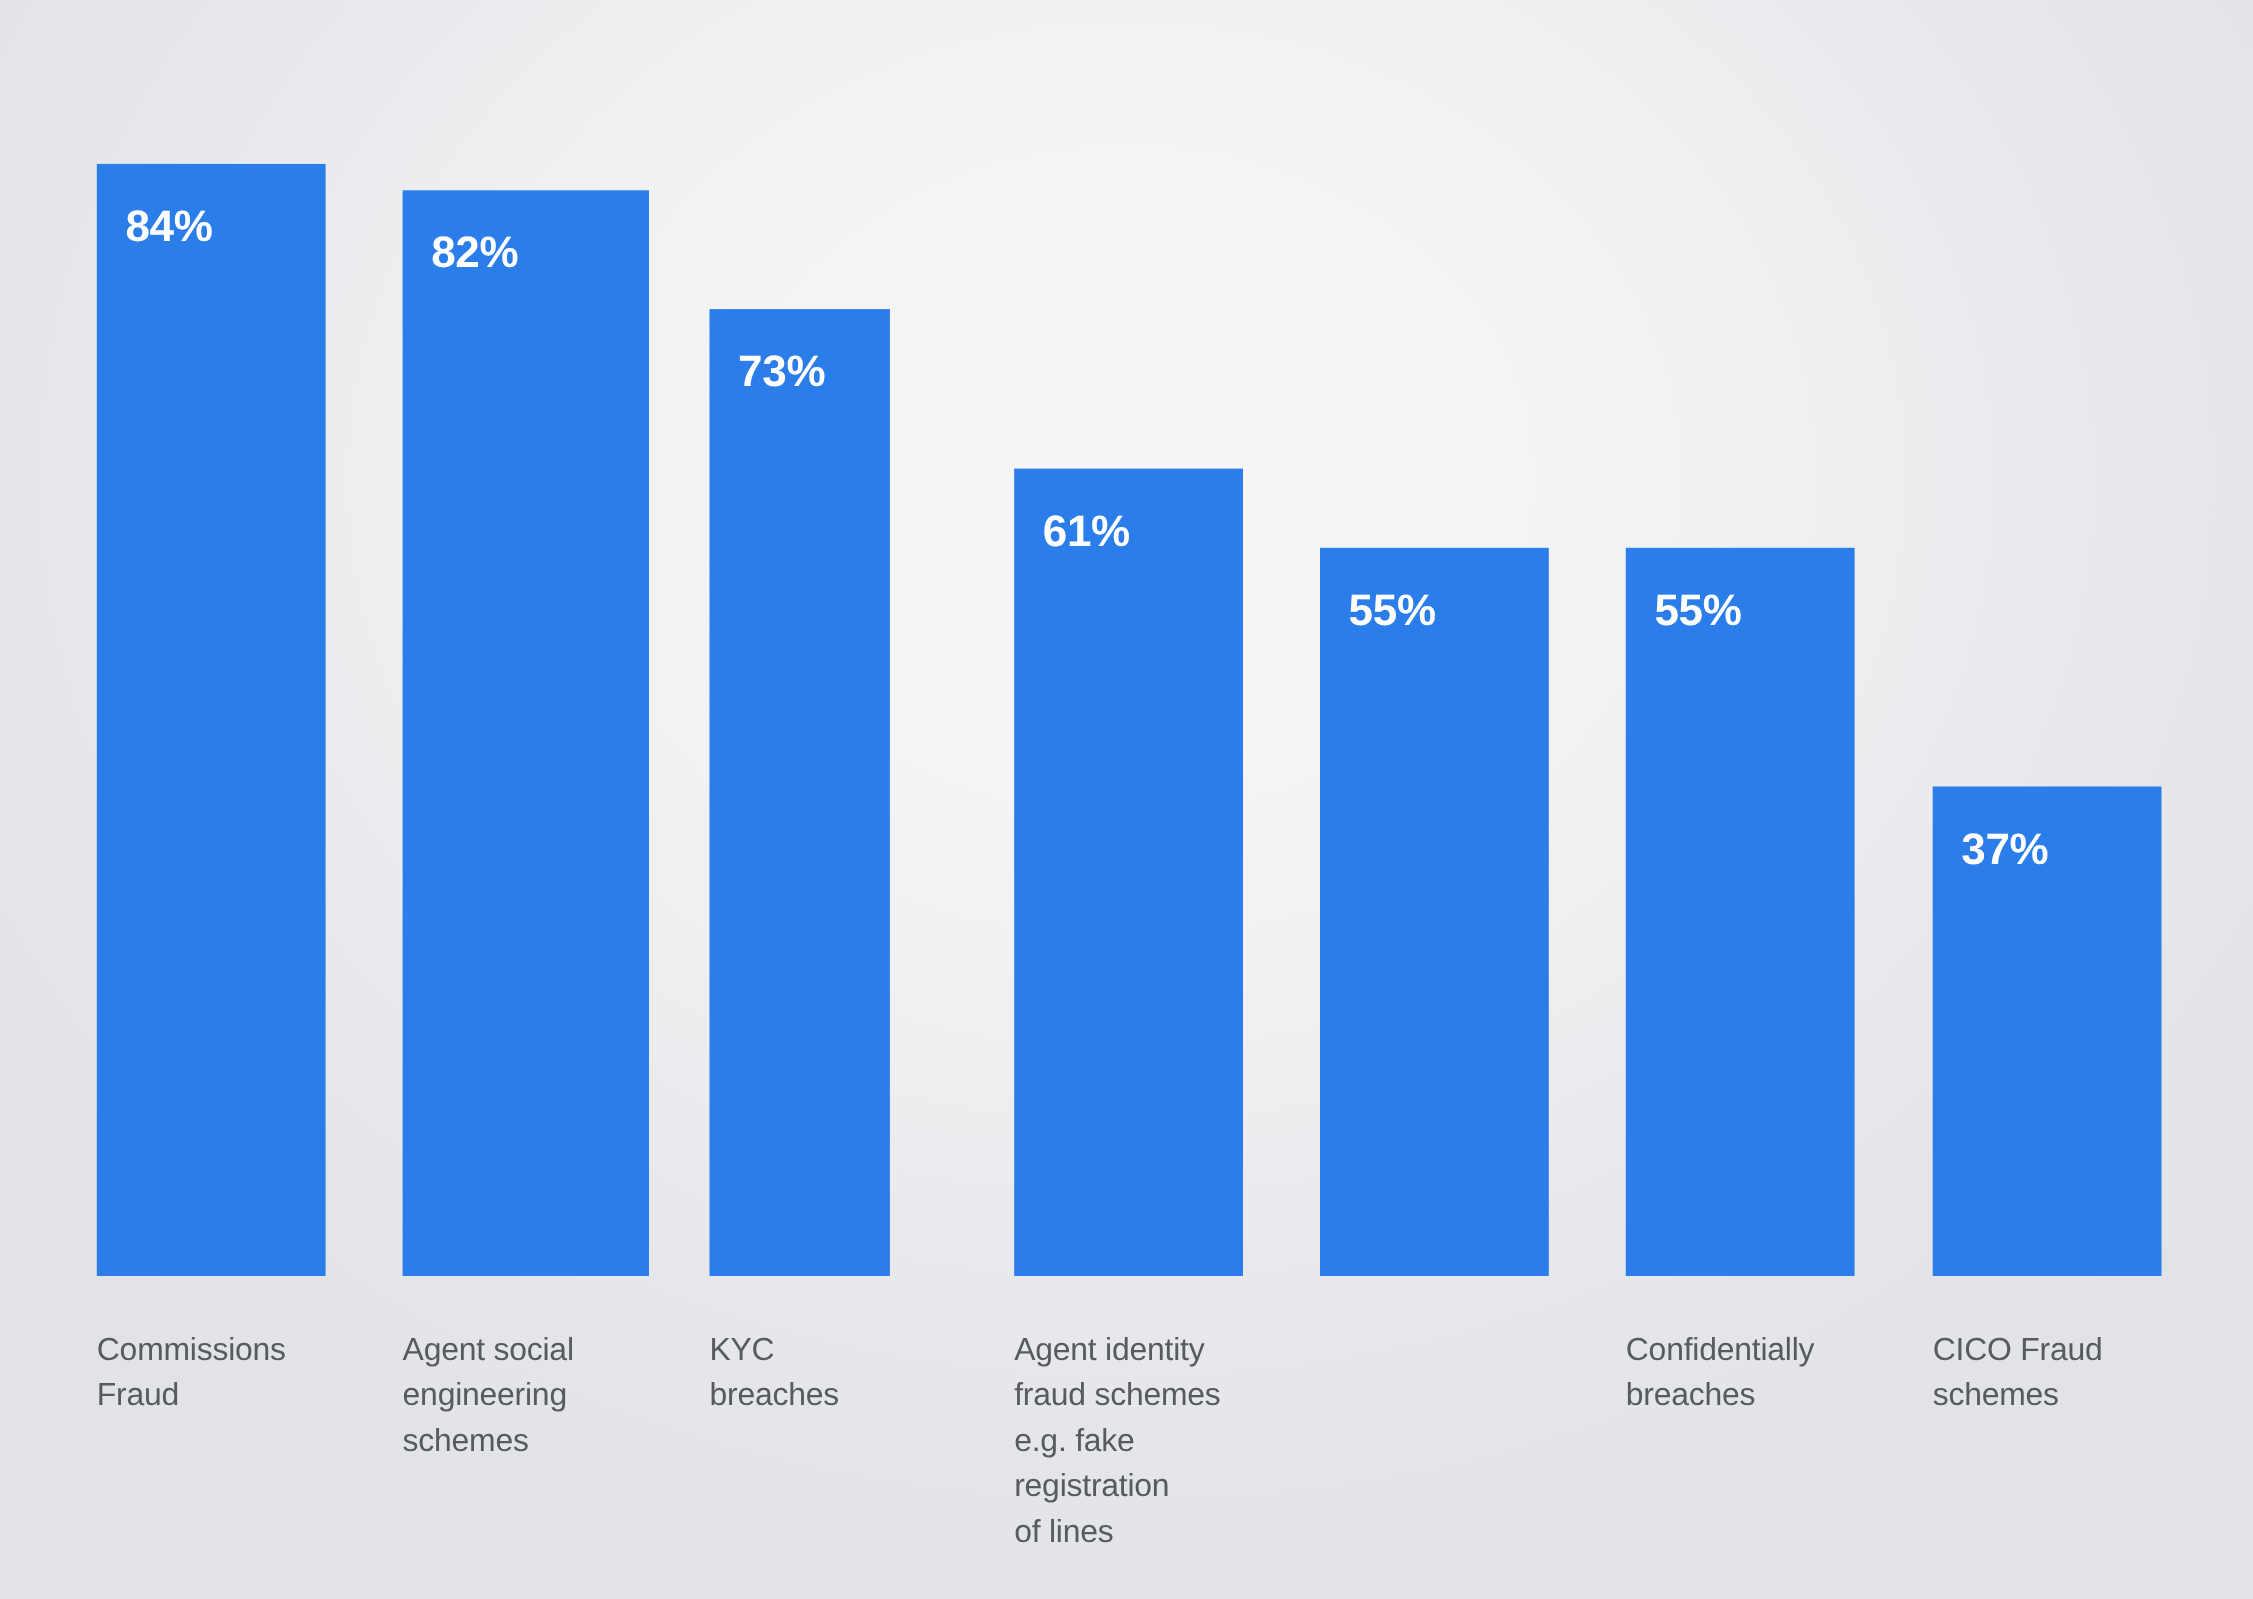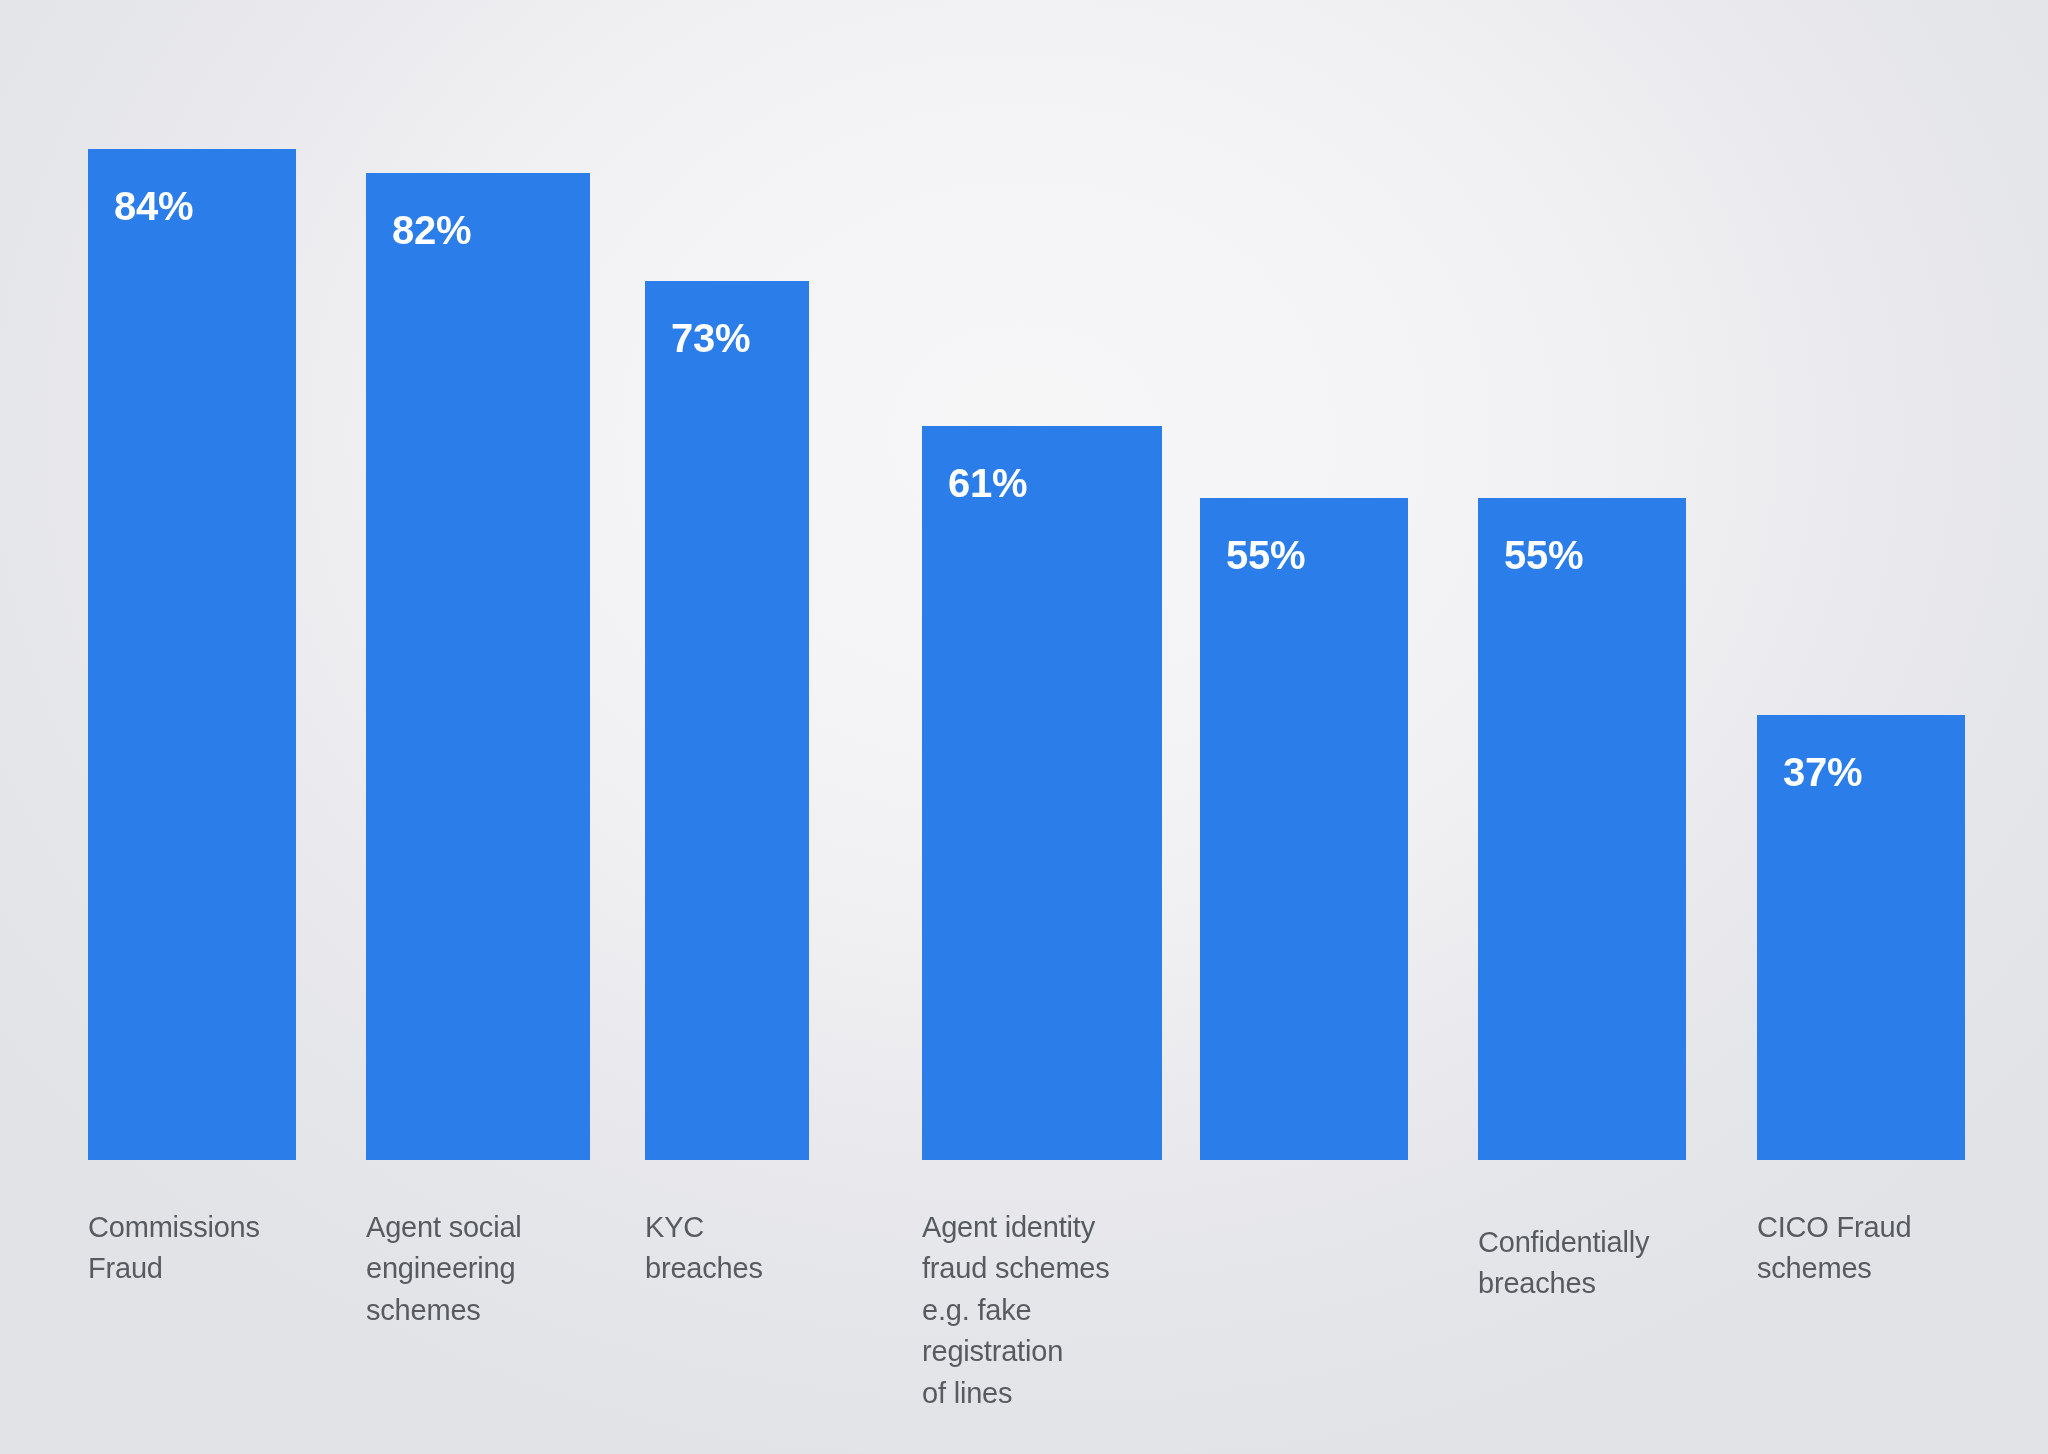--- a/index.html
+++ b/index.html
@@ -95,39 +95,39 @@
 schemes</div>
     </div>
 
     <div class="bar-group" style="left:645px; width:164px;">
       <div class="bar" style="top: 281px; height: 879px; background: rgb(43, 125, 233);"></div>
       <div class="bar-value" style="top: 318px; color: rgb(255, 255, 255);">73%</div>
       <div class="bar-label" style="color: rgb(87, 91, 95);">KYC
 breaches</div>
     </div>
 
-    <div class="bar-group" style="left:922px; width:240px;">
+    <div class="bar-group" style="left:922px; width:208px;">
       <div class="bar" style="top: 426px; height: 734px; background: rgb(43, 125, 233);"></div>
       <div class="bar-value" style="top: 463px; color: rgb(255, 255, 255);">61%</div>
       <div class="bar-label" style="color: rgb(87, 91, 95);">Agent identity
 fraud schemes
 e.g. fake
 registration
 of lines</div>
     </div>
 
     <div class="bar-group" style="left:1200px; width:208px;">
       <div class="bar" style="top: 498px; height: 662px; background: rgb(43, 125, 233);"></div>
       <div class="bar-value" style="top: 535px; color: rgb(255, 255, 255);">55%</div>
     </div>
 
     <div class="bar-group" style="left:1478px; width:208px;">
       <div class="bar" style="top: 498px; height: 662px; background: rgb(43, 125, 233);"></div>
       <div class="bar-value" style="top: 535px; color: rgb(255, 255, 255);">55%</div>
-      <div class="bar-label" style="color: rgb(87, 91, 95); margin-top: 15px;">Confidentially
+      <div class="bar-label" style="color: rgb(87, 91, 95);">Confidentially
 breaches</div>
     </div>
 
     <div class="bar-group" style="left:1757px; width:208px;">
       <div class="bar" style="top: 715px; height: 445px; background: rgb(43, 125, 233);"></div>
       <div class="bar-value" style="top: 752px; color: rgb(255, 255, 255);">37%</div>
       <div class="bar-label" style="color: rgb(87, 91, 95);">CICO Fraud
 schemes</div>
     </div>
 

